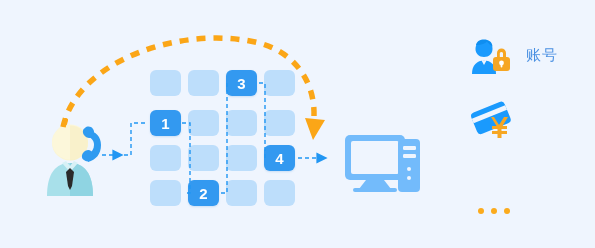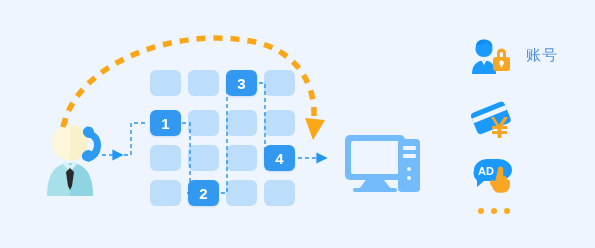--- a/index.html
+++ b/index.html
@@ -192,31 +192,20 @@
           <rect x="3" y="16" width="36" height="5" fill="#eff5fe"></rect>
         </g>
         <g fill="#f6a623">
           <path d="M24 22 L29 30 L34 22 L38 22 L32.5 31 L37 31 L37 34 L31.5 34 L31.5 36 L37 36 L37 39 L31.5 39 L31.5 43 L27.5 43 L27.5 39 L22 39 L22 36 L27.5 36 L27.5 34 L22 34 L22 31 L26.5 31 L21 22 Z"></path>
         </g>
       </svg>
     </span>
   </div>
 
   <div class="feature" style="left:470px;top:150px;">
-    <span class="feature-icon">
-      <svg width="46" height="46" viewBox="0 0 46 46">
-        <g>
-          <path d="M4 20 a14 11 0 0 1 14 -11 h10 a14 11 0 0 1 0 22 h-14 l-7 6 v-6.5 a12 11 0 0 1 -3 -10.5 z" fill="#1a9afd"></path>
-          <text x="16" y="25" font-family="'Liberation Sans',sans-serif" font-size="11" font-weight="bold" fill="#ffffff" text-anchor="middle">AD</text>
-        </g>
-        <g fill="#f6a623">
-          <path d="M28 19 a2.6 2.6 0 0 1 5.2 0 v7 h1.2 a2.3 2.3 0 0 1 2.3 2.3 v1.2 h1 a2.2 2.2 0 0 1 2.2 2.2 v4 a7 7 0 0 1 -7 7 h-4 a6 6 0 0 1 -5.2 -3 l-3.5 -6 a2.4 2.4 0 0 1 3.6 -3 l1.2 1.2 z"></path>
-        </g>
-      </svg>
-    </span>
   </div>
 
   <div class="dots" style="left:478px;top:208px;">
     <i></i>
     <i></i>
     <i></i>
   </div>
 
 </div>
 

